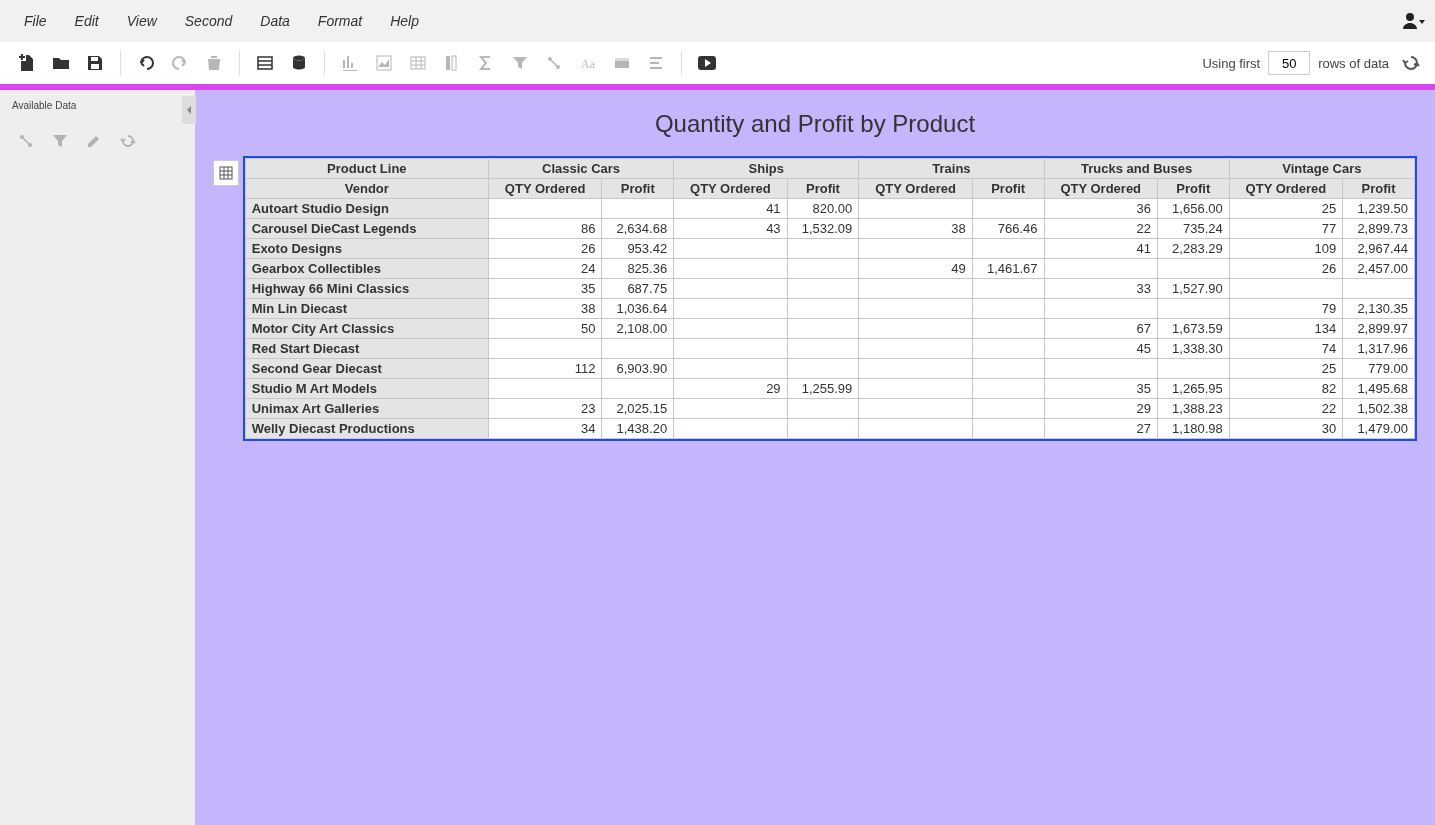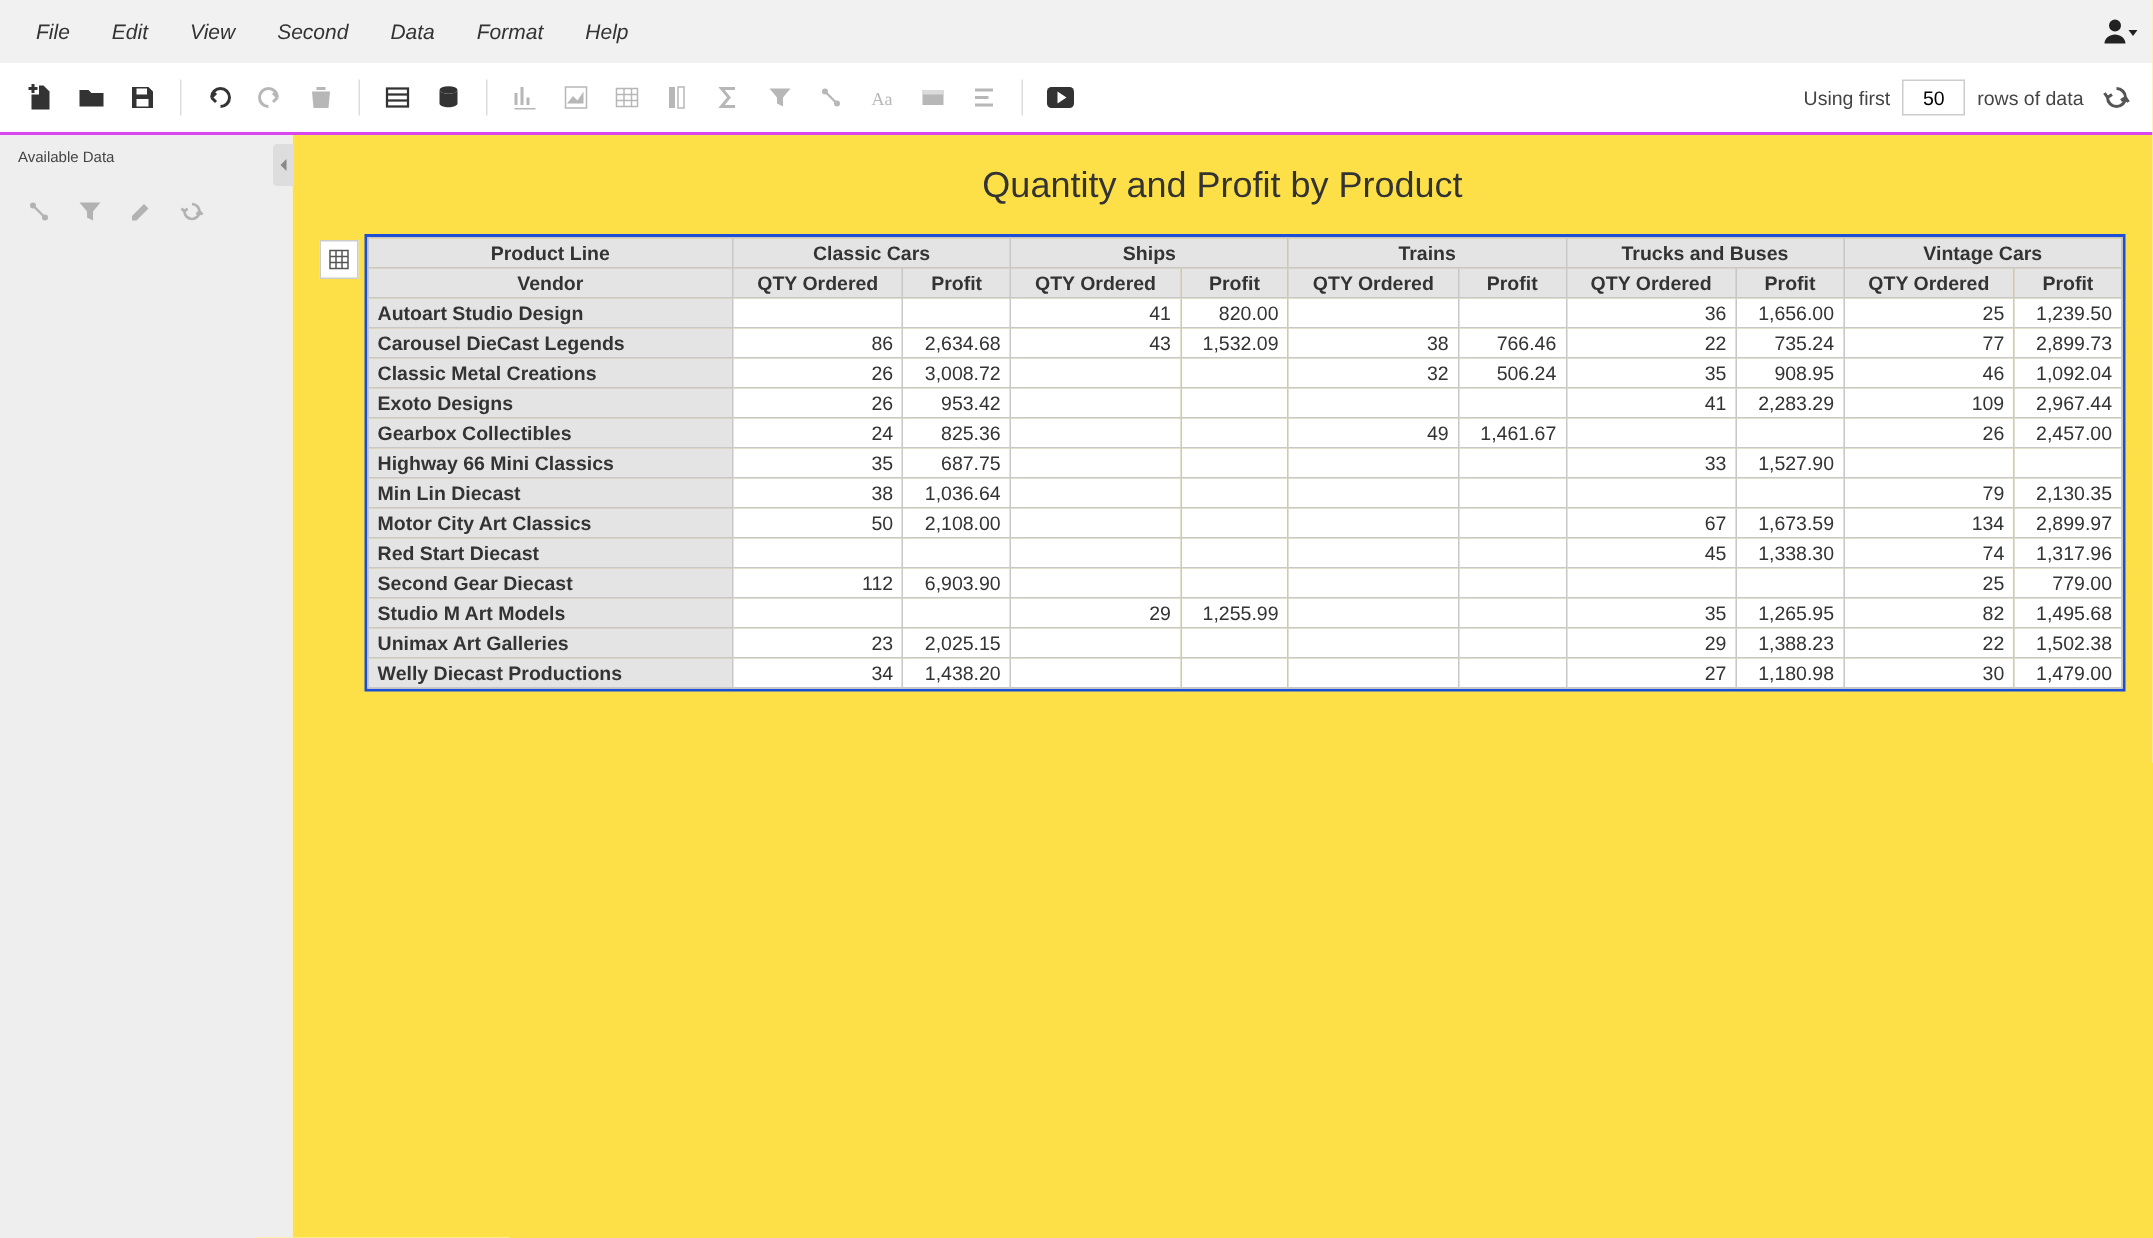--- a/index.html
+++ b/index.html
@@ -3,37 +3,37 @@
 <meta charset="utf-8">
 <style>
 * { box-sizing: border-box; margin: 0; padding: 0; }
 body { font-family: -apple-system, BlinkMacSystemFont, "Segoe UI", Helvetica, Arial, sans-serif; font-size: 13px; color: #333; background: #fff; }
 
 .menubar { background: #f1f1f1; height: 42px; display: flex; align-items: center; padding: 0 10px; justify-content: space-between; }
 .menu-left { display: flex; gap: 0; font-style: italic; }
 .menu-item { padding: 8px 14px; cursor: pointer; font-size: 14px; color: #333; }
 .user-icon { width: 24px; height: 24px; display: flex; align-items: center; cursor: pointer; }
 
-.toolbar { background: #fff; height: 48px; display: flex; align-items: center; padding: 0 10px; border-bottom: 2px solid #d946ef; justify-content: space-between; }
+.toolbar { background: #fff; height: 48px; display: flex; align-items: center; padding: 0 10px; border-bottom: 6px solid #d946ef; justify-content: space-between; }
 .toolbar-left { display: flex; align-items: center; gap: 0; }
 .toolbar-btn { width: 34px; height: 34px; display: flex; align-items: center; justify-content: center; cursor: pointer; color: #555; }
 .toolbar-btn.disabled { opacity: 0.35; cursor: default; }
 .toolbar-sep { width: 1px; height: 24px; background: #ddd; margin: 0 8px; }
 .toolbar-right { display: flex; align-items: center; gap: 8px; font-size: 13px; color: #444; }
 .rows-input { width: 42px; height: 24px; border: 1px solid #ccc; text-align: center; font-size: 13px; }
 .refresh-btn { width: 28px; height: 28px; display: flex; align-items: center; justify-content: center; cursor: pointer; }
 
 .main { display: flex; height: calc(100vh - 90px); }
 .sidebar { width: 195px; background: #eeeeee; position: relative; }
 .sidebar-header { padding: 10px 12px; font-size: 10px; color: #444; }
 .sidebar-tools { display: flex; gap: 2px; padding: 6px 10px; }
 .sidebar-tool { width: 32px; height: 28px; display: flex; align-items: center; justify-content: center; cursor: pointer; opacity: 0.5; }
 .collapse-handle { position: absolute; right: -1px; top: 6px; width: 14px; height: 28px; background: #ddd; border-radius: 3px 0 0 3px; display: flex; align-items: center; justify-content: center; cursor: pointer; color: #888; font-size: 10px; }
 
-.canvas { flex: 1; background: #fde047; padding: 20px 18px; overflow: auto; }
+.canvas { flex: 1; background: #c4b5fd; padding: 20px 18px; overflow: auto; }
 .report-title { text-align: center; font-size: 24px; font-weight: 400; color: #333; margin-bottom: 18px; }
 .table-wrap { position: relative; display: flex; }
 .table-toggle { width: 26px; height: 26px; border: 1px solid #ccc; display: flex; align-items: center; justify-content: center; cursor: pointer; margin-right: 4px; margin-top: 4px; background: #fff; }
 .pivot-container { border: 2px solid #1d4ed8; }
 
 table.pivot { border-collapse: collapse; font-size: 13px; }
 table.pivot th, table.pivot td { border: 1px solid #c8c8c8; padding: 2px 6px; height: 19px; }
 table.pivot th { background: #e4e4e4; font-weight: bold; text-align: center; color: #333; }
 table.pivot td.vendor { background: #e4e4e4; font-weight: bold; text-align: left; color: #333; width: 248px; }
 table.pivot td.num { text-align: right; background: #fff; }
@@ -286,33 +286,20 @@
                 <td class="num col-qty">43</td>
                 <td class="num col-profit">1,532.09</td>
                 <td class="num col-qty">38</td>
                 <td class="num col-profit">766.46</td>
                 <td class="num col-qty">22</td>
                 <td class="num col-profit">735.24</td>
                 <td class="num col-qty">77</td>
                 <td class="num col-profit">2,899.73</td>
               </tr>
               <tr>
-                <td class="vendor">Classic Metal Creations</td>
-                <td class="num col-qty">26</td>
-                <td class="num col-profit">3,008.72</td>
-                <td class="num col-qty"></td>
-                <td class="num col-profit"></td>
-                <td class="num col-qty">32</td>
-                <td class="num col-profit">506.24</td>
-                <td class="num col-qty">35</td>
-                <td class="num col-profit">908.95</td>
-                <td class="num col-qty">46</td>
-                <td class="num col-profit">1,092.04</td>
-              </tr>
-              <tr>
                 <td class="vendor">Exoto Designs</td>
                 <td class="num col-qty">26</td>
                 <td class="num col-profit">953.42</td>
                 <td class="num col-qty"></td>
                 <td class="num col-profit"></td>
                 <td class="num col-qty"></td>
                 <td class="num col-profit"></td>
                 <td class="num col-qty">41</td>
                 <td class="num col-profit">2,283.29</td>
                 <td class="num col-qty">109</td>

